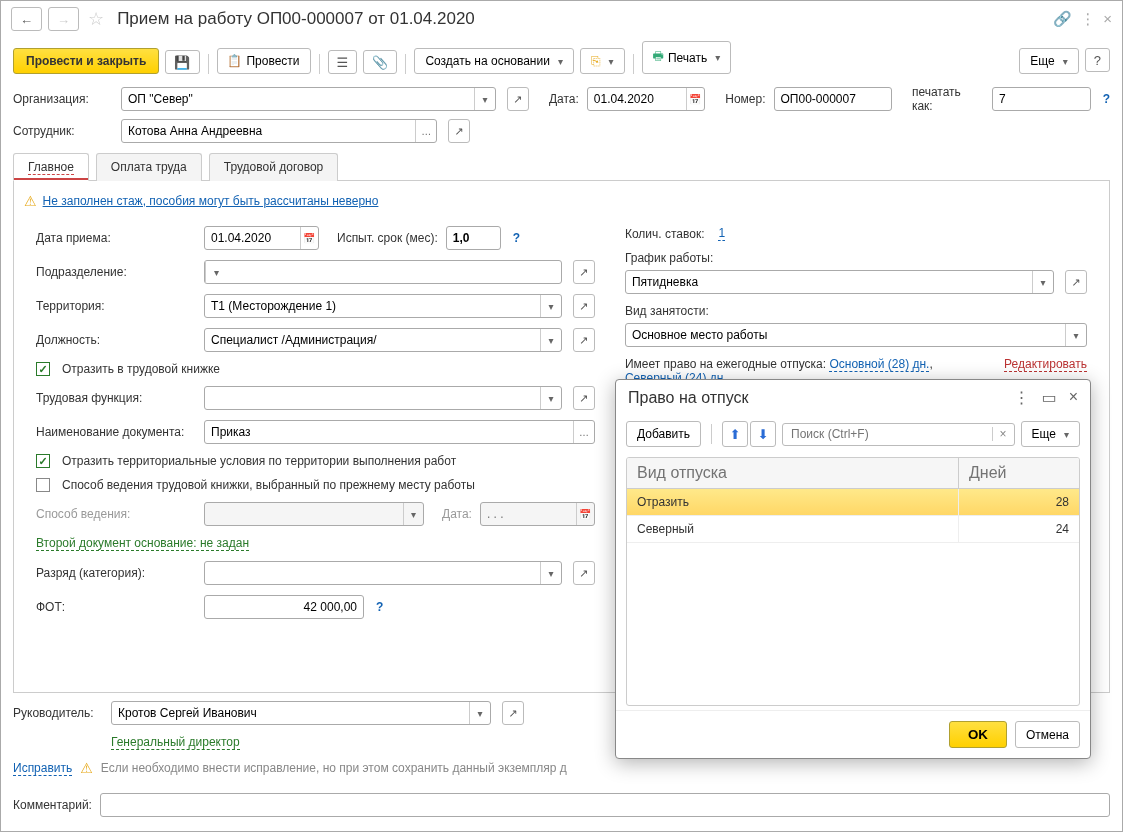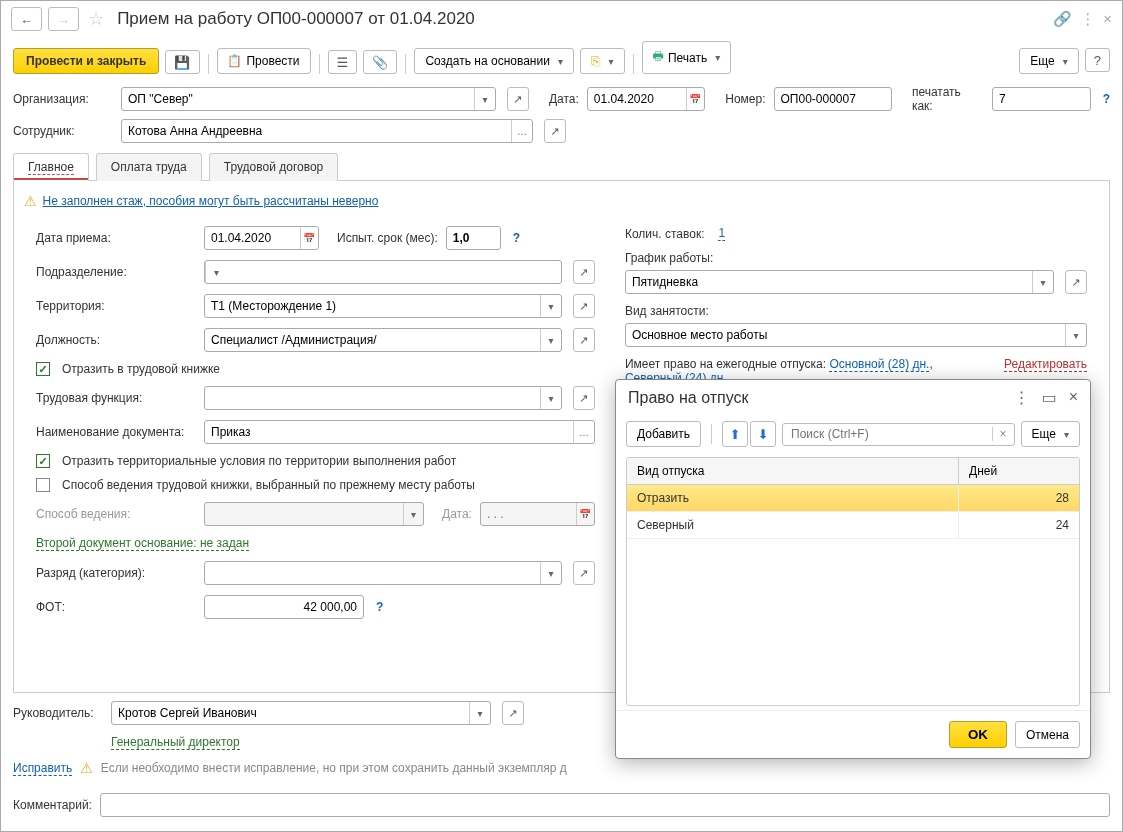--- a/index.html
+++ b/index.html
@@ -48,21 +48,21 @@
 .modal-title{display:flex;align-items:center;padding:8px 12px;font-size:16px}
 .modal-title .r{margin-left:auto;display:flex;gap:12px;color:#666}
 .modal-title .r span{cursor:pointer}
 .modal-tb{display:flex;align-items:center;padding:6px 10px;gap:6px}
 .modal-tb .sep{margin:0 4px}
 .search-box{display:flex;align-items:center;border:1px solid #bbb;border-radius:3px;flex:1;height:23px}
 .search-box input{border:none;outline:none;padding:0 8px;font-size:12px;flex:1;background:transparent;color:#888}
 .search-box .clr{border-left:1px solid #ccc;padding:0 7px;cursor:pointer;color:#888}
 .table{border:1px solid #ccc;margin:4px 10px;flex:1;border-radius:3px;overflow:hidden}
 .thead{display:flex;background:#f6f6f6;border-bottom:1px solid #ccc}
-.thead div{padding:6px 10px;font-size:12px;color:#000000}
+.thead div{padding:6px 10px;font-size:16px;color:#737373}
 .th1{flex:1;border-right:1px solid #ccc}
 .th2{width:120px;text-align:left}
 .trow{display:flex;border-bottom:1px solid #eee}
 .trow div{padding:6px 10px}
 .trow.selected{background:linear-gradient(#ffe98a,#ffd766)}
 .td1{flex:1;border-right:1px solid #eee}
 .td2{width:120px;text-align:right}
 .modal-footer{display:flex;justify-content:flex-end;gap:8px;padding:10px;border-top:1px solid #eee}
 .btn-ok{border:1px solid #b0a030;background:linear-gradient(#ffe040,#ffd000);padding:5px 18px;border-radius:3px;cursor:pointer;font-weight:bold}
 .arrows button{border:1px solid #bbb;background:#fff;width:26px;height:26px;border-radius:3px;cursor:pointer}
@@ -132,21 +132,21 @@
     </div>
     <span style="margin-left:12px">печатать как:</span>
     <div class="input-wrap" style="width:100px">
       <input value="7" style="">
     </div>
     <span class="help">?</span>
   </div>
 
   <div class="form-row">
     <span class="label">Сотрудник:</span>
-    <div class="input-wrap" style="width:412px">
+    <div class="input-wrap" style="width:316px">
       <input value="Котова Анна Андреевна" style="">
         <span class="sq">…</span>
     </div>
     <button class="ext-btn">↗</button>
   </div>
 
   <div class="tabs">
     <div class="tab active"><span>Главное</span></div>
     <div class="tab">Оплата труда</div>
     <div class="tab">Трудовой договор</div>

